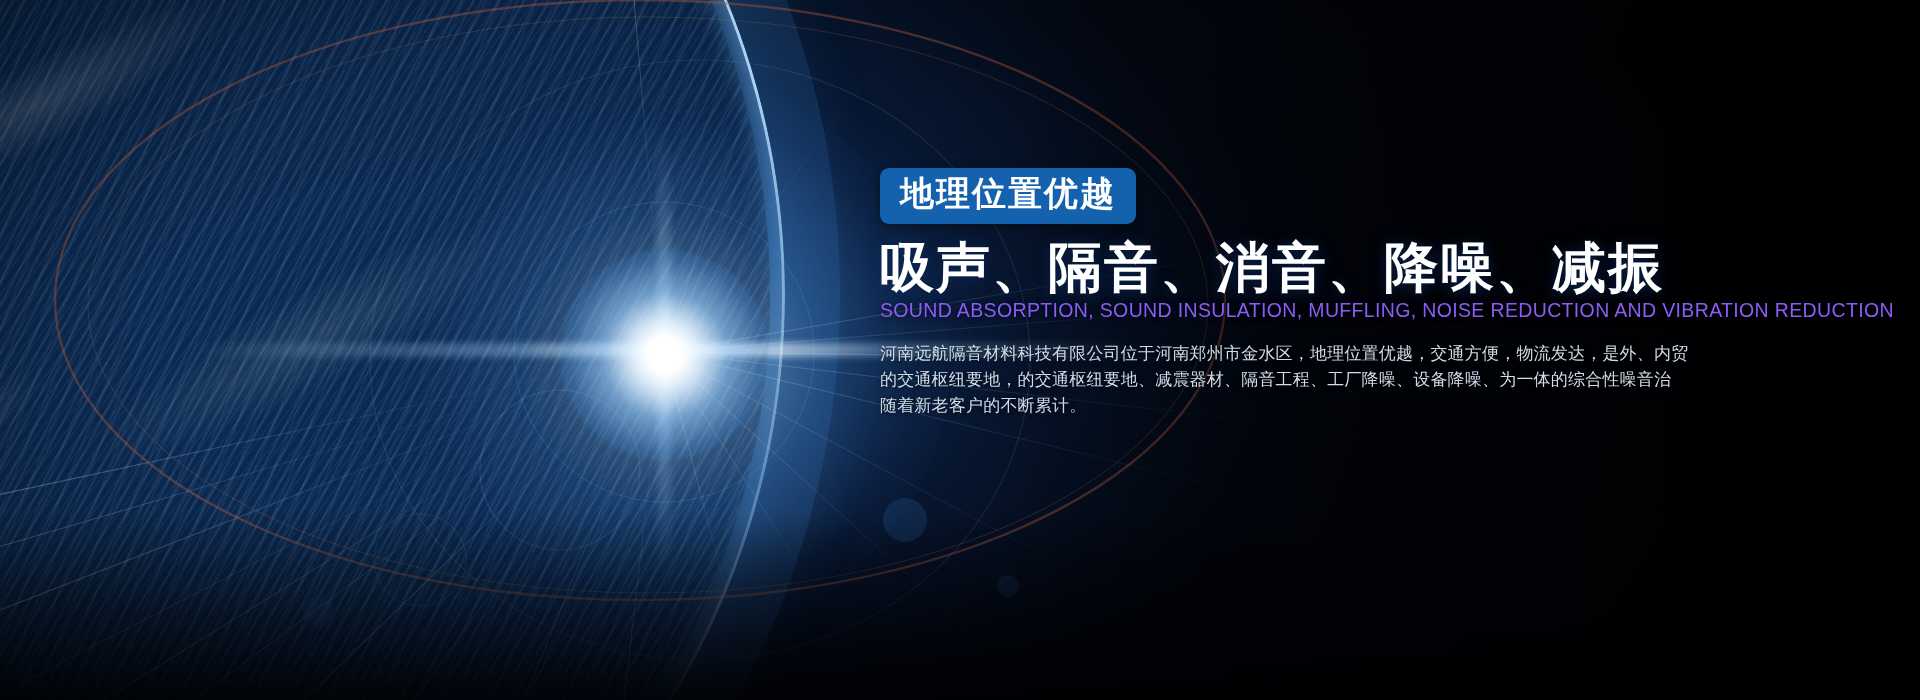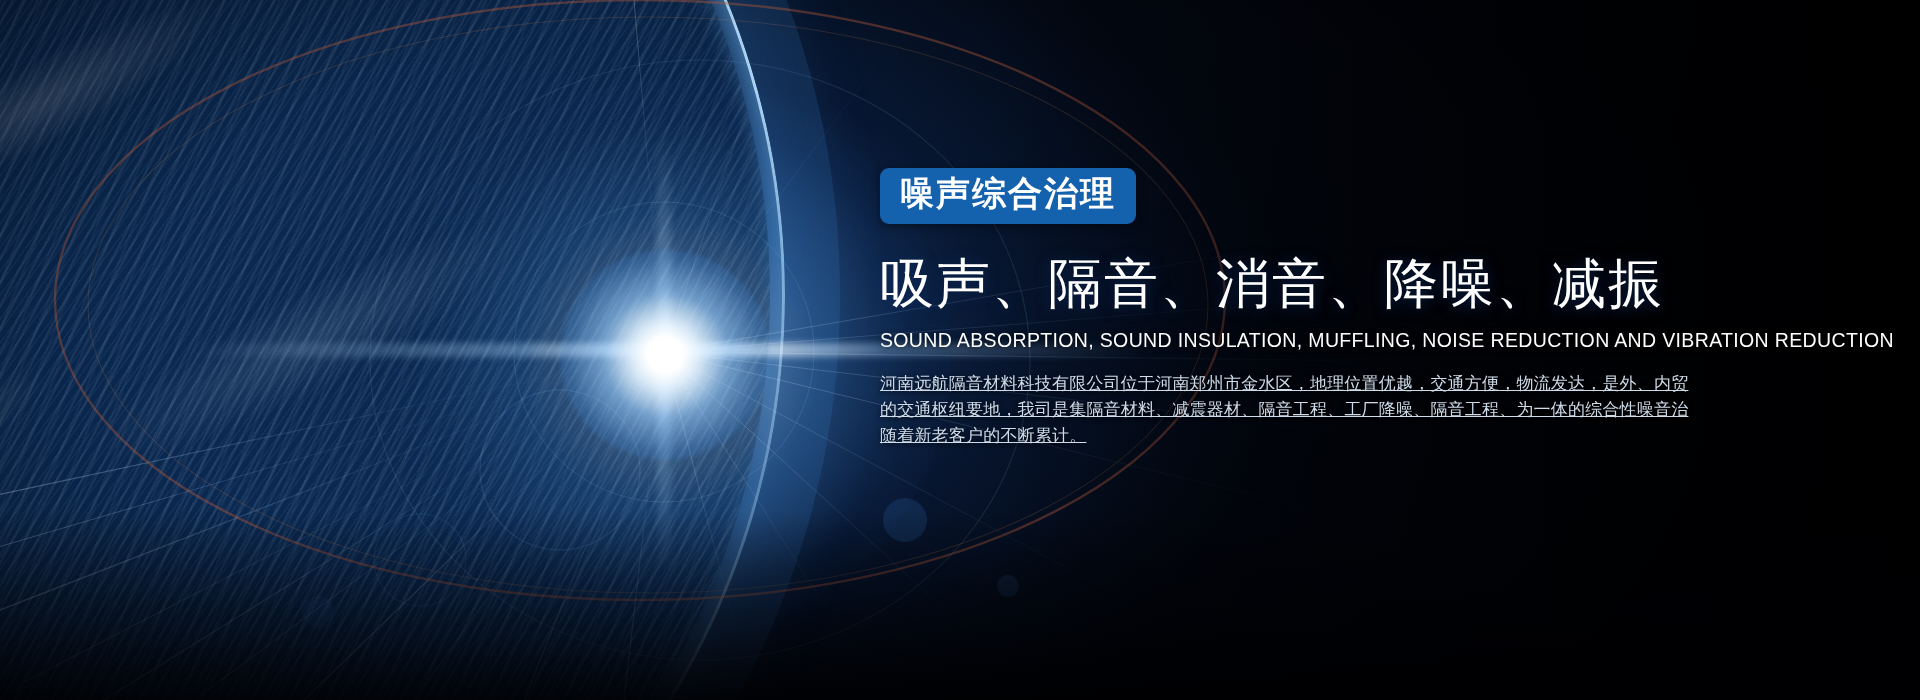--- a/index.html
+++ b/index.html
@@ -96,35 +96,35 @@
 
   
   .content{position:absolute;left:880px;top:168px;width:1000px;}
 
   .badge{display:inline-block;background:#1461ad;color:#fff;
     border-radius:9px;padding:7px 20px 11px 20px;
     font-family:"Liberation Serif","DejaVu Serif",serif;
     font-weight:bold;font-size:34px;line-height:1.12;letter-spacing:2px;
     box-shadow:0 2px 10px rgba(0,0,0,.45);}
 
-  .headline{margin-top:28px;color:#fff;
+  .headline{margin-top:12px;color:#fff;
     font-family:"Liberation Sans","DejaVu Sans",sans-serif;
-    font-weight:normal;font-size:54px;line-height:1.16;letter-spacing:2px;
+    font-weight:bold;font-size:54px;line-height:1.16;letter-spacing:2px;
     text-shadow:0 2px 14px rgba(10,40,90,.85);white-space:nowrap;}
 
-  .subhead{margin-top:14px;color:#ffffff;
+  .subhead{color:#8b5cf6;
     font-family:"Liberation Sans","DejaVu Sans",sans-serif;
     font-weight:normal;font-size:19.5px;letter-spacing:.35px;white-space:nowrap;
     text-shadow:0 1px 6px rgba(0,0,0,.7);}
 
   .desc{margin-top:19px;color:#cfdcea;
     font-family:"Liberation Sans","DejaVu Sans",sans-serif;
     font-size:17px;line-height:26px;letter-spacing:.2px;
     text-shadow:0 1px 5px rgba(0,0,0,.75);}
-  .desc div{white-space:nowrap;text-decoration:underline;}
+  .desc div{white-space:nowrap;}
 </style>
 </head>
 <body>
 
 <div id="banner">
 
   <div class="space-base"></div>
 
   <div class="planet-glow"></div>
 
@@ -197,26 +197,26 @@
   <div class="sun-halo"></div>
   <div class="sun-streak"></div>
   <div class="sun-streak-v"></div>
   <div class="sun-core"></div>
 
   <div class="vignette"></div>
   <div class="bottom-fade"></div>
 
   <div class="content">
 
-    <div class="badge">噪声综合治理</div>
+    <div class="badge">地理位置优越</div>
 
     <div class="headline">吸声、隔音、消音、降噪、减振</div>
 
     <div class="subhead">SOUND ABSORPTION, SOUND INSULATION, MUFFLING, NOISE REDUCTION AND VIBRATION REDUCTION</div>
 
     <div class="desc">
       <div>河南远航隔音材料科技有限公司位于河南郑州市金水区，地理位置优越，交通方便，物流发达，是外、内贸</div>
-      <div>的交通枢纽要地，我司是集隔音材料、减震器材、隔音工程、工厂降噪、隔音工程、为一体的综合性噪音治</div>
+      <div>的交通枢纽要地，的交通枢纽要地、减震器材、隔音工程、工厂降噪、设备降噪、为一体的综合性噪音治</div>
       <div>随着新老客户的不断累计。</div>
     </div>
 
   </div>
 </div>
 
 </body></html>

